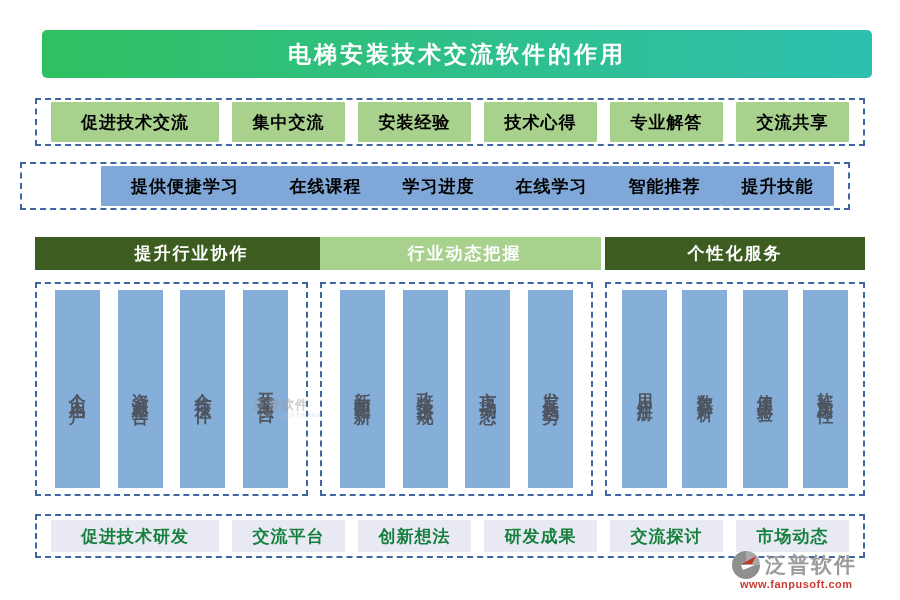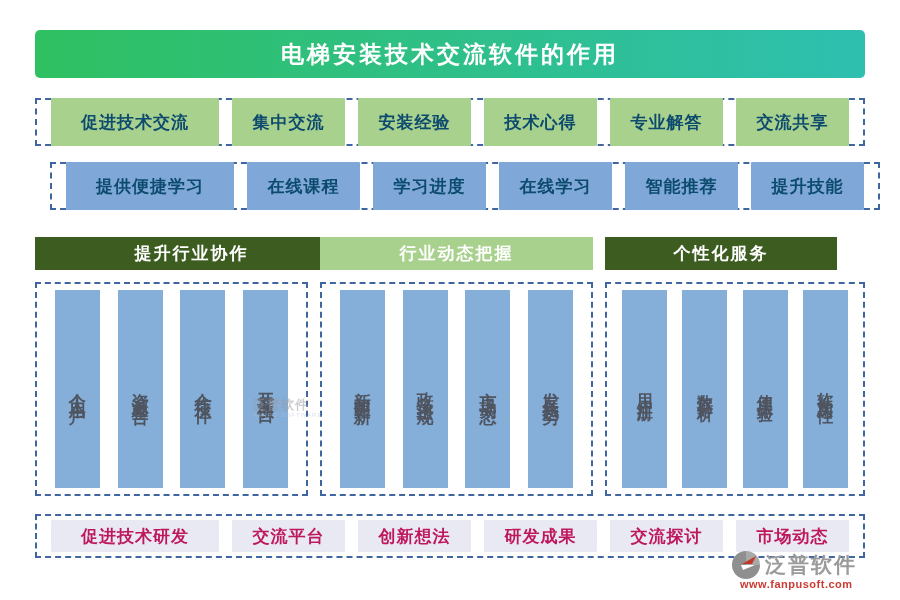--- a/index.html
+++ b/index.html
@@ -5,54 +5,54 @@
   html,body{margin:0;padding:0;}
   body{
     width:900px;height:600px;background:#ffffff;
     font-family:"Liberation Sans","DejaVu Sans",sans-serif;
   }
   .stage{position:relative;width:900px;height:600px;background:#fff;overflow:hidden;}
   .cjk{font-family:"Liberation Serif","DejaVu Serif",serif;}
 
   
   .banner{
-    position:absolute;left:35px;top:30px;width:830px;height:48px;
+    position:absolute;left:42px;top:30px;width:830px;height:48px;
     border-radius:5px;
     background:linear-gradient(90deg,#2fc061 0%,#2ebfb0 100%);
     color:#ffffff;font-size:23px;font-weight:bold;letter-spacing:3px;
     display:flex;align-items:center;justify-content:center;
   }
 
   
   .dashedbox{position:absolute;box-sizing:border-box;border:2px dashed #3f66a0;}
   .btnrow{display:flex;align-items:center;justify-content:space-between;padding:0 14px;}
   .row1{left:35px;top:98px;width:830px;height:48px;}
-  .row2{left:50px;top:162px;width:830px;height:48px;}
+  .row2{left:20px;top:162px;width:830px;height:48px;justify-content:flex-end;}
   .row3{left:35px;top:514px;width:830px;height:44px;}
 
   
   .pill{
-    height:48px;width:113px;display:flex;align-items:center;justify-content:center;
-    color:#0c4a6e;font-weight:bold;font-size:17px;letter-spacing:1px;border-radius:1px;
+    height:40px;width:113px;display:flex;align-items:center;justify-content:center;
+    color:#000000;font-weight:bold;font-size:17px;letter-spacing:1px;border-radius:1px;
     white-space:nowrap;
   }
   .pill.wide{width:168px;}
   .green .pill{background:#a9d18e;}
   .blue  .pill{background:#7fa8d8;}
-  .lav   .pill{background:#e9e9f3;color:#be185d;height:32px;}
+  .lav   .pill{background:#e9e9f3;color:#15803d;height:32px;}
 
   
   .header{
     position:absolute;top:237px;height:33px;
     display:flex;align-items:center;justify-content:center;
     color:#ffffff;font-weight:bold;font-size:17px;letter-spacing:2px;
   }
   .h1{left:35px;width:313px;background:#3c5c20;}
-  .h2{left:320px;width:273px;background:#a9d18e;}
-  .h3{left:605px;width:232px;background:#3c5c20;}
+  .h2{left:320px;width:273px;background:#a9d18e;padding-left:8px;}
+  .h3{left:605px;width:260px;background:#3c5c20;}
 
   
   .colbox{
     top:282px;height:214px;
     display:flex;justify-content:space-evenly;align-items:center;
   }
   .c1{left:35px;width:273px;}
   .c2{left:320px;width:273px;}
   .c3{left:605px;width:260px;}
   .bar{

